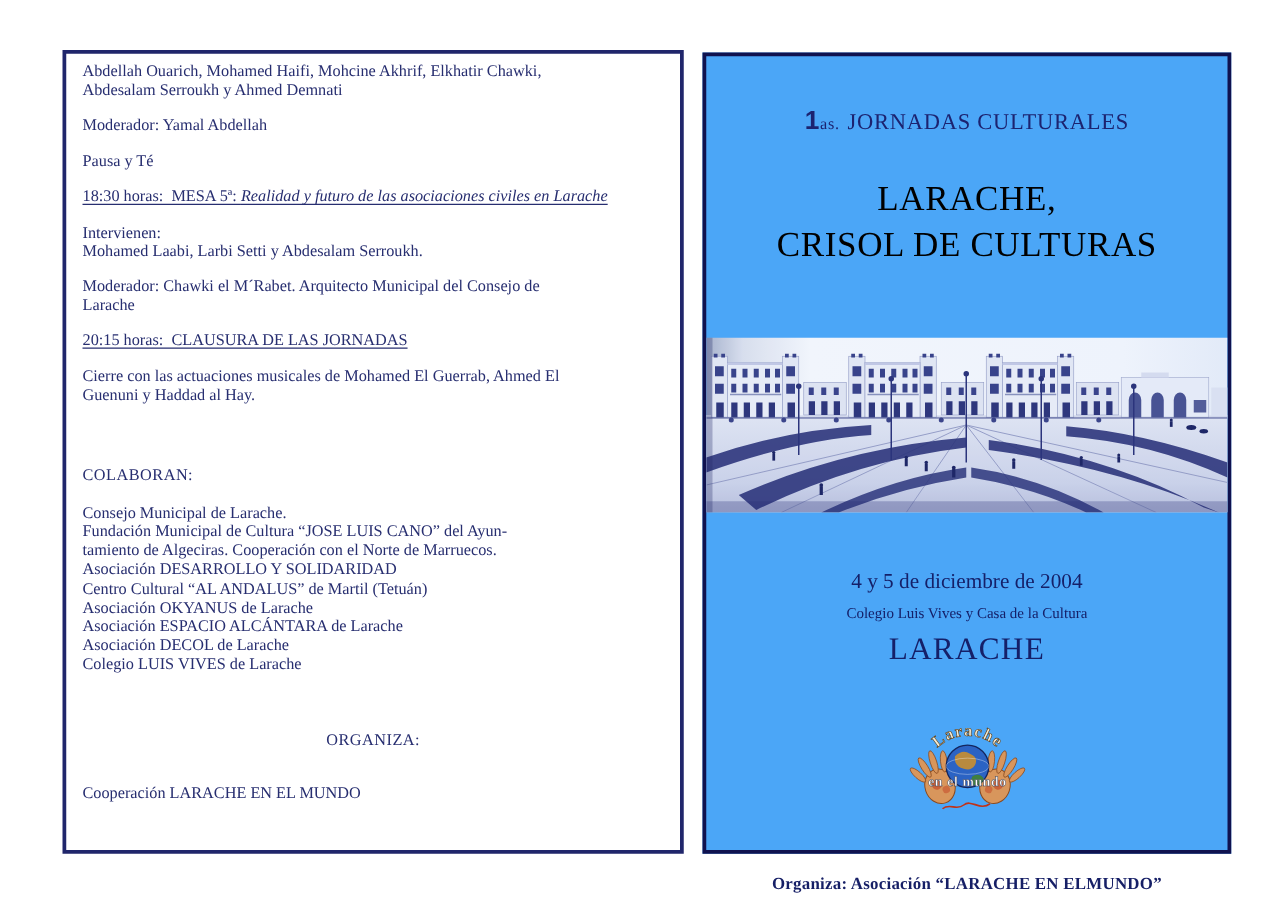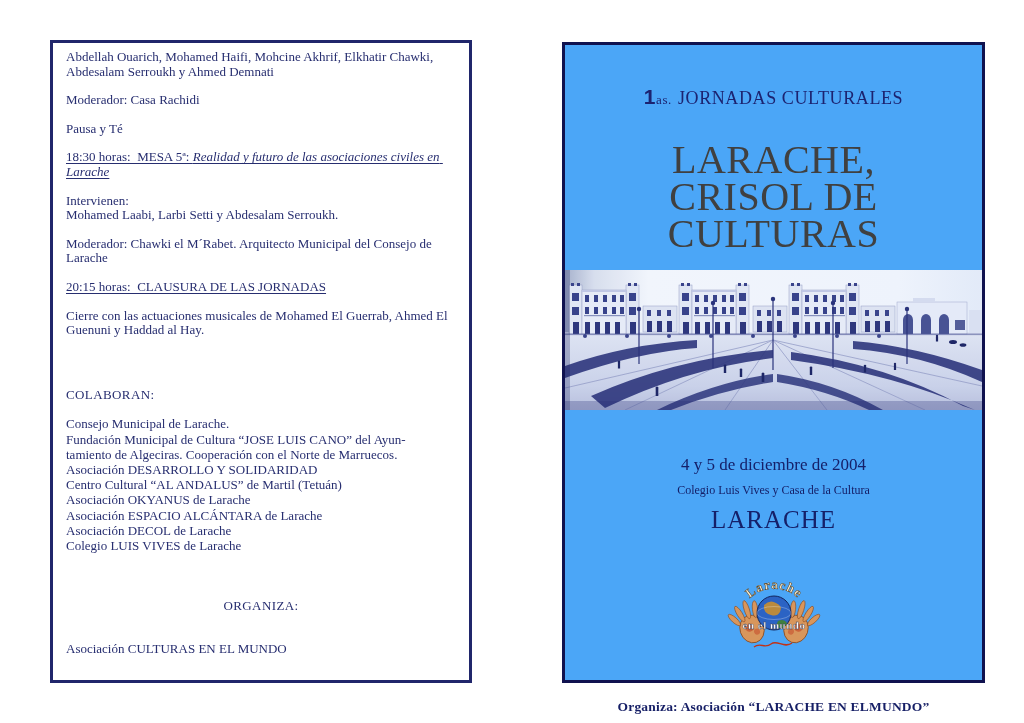--- a/index.html
+++ b/index.html
@@ -5,21 +5,21 @@
   * { margin:0; padding:0; box-sizing:border-box; }
   html,body { background:#ffffff; }
   #canvas {
     position:relative; width:1024px; height:723px;
     background:#ffffff; overflow:hidden;
     font-family:"Liberation Serif","DejaVu Serif",serif;
   }
 
   
   #left-page {
-    position:absolute; left:50px; top:40px; width:422px; height:643px;
+    position:absolute; left:50px; top:40px; width:497px; height:643px;
     border:3px solid #20266b; background:#ffffff;
     padding:7px 13px 12px 13px;
     color:#272e70; font-size:13px; line-height:14.6px;
   }
   #left-page p { white-space:pre-wrap; margin:0 0 14px 0; }
   .u-head { text-decoration:underline; text-underline-offset:2px; }
   .u-head em { font-style:italic; }
   .caps-head { letter-spacing:.4px; }
   .mt-colab { margin-top:50px !important; }
   .mt-organiza { margin-top:46px !important;text-align:center; }
@@ -31,61 +31,61 @@
     position:absolute; left:562px; top:42px; width:423px; height:641px;
     background:#4BA6F7; border:3px solid #10124f;
     color:#1b2270;
   }
   .rp-abs { position:absolute; left:0; right:0; text-align:center; }
   #kicker { top:40px; font-size:18px; letter-spacing:.6px; color:#1c2370; }
   #kicker .num { font-family:"Liberation Sans","DejaVu Sans",sans-serif; font-weight:bold; font-size:21px; }
   #kicker .ord { font-size:13px; }
   #kicker .rest { margin-left:6px; }
   #main-title {
-    top:96px; font-size:40px; line-height:37px; letter-spacing:.5px;
-    color:#404040; white-space:pre-wrap;
+    top:96px; font-size:28px; line-height:37px; letter-spacing:.5px;
+    color:#000000; white-space:pre-wrap;
   }
   #photo-strip { position:absolute; top:225px; left:0; width:417px; height:140px; display:block; }
   #date-block { top:408px; color:#152069; }
   #date-line  { font-size:17px; line-height:24px; }
   #venue-line { font-size:12px; line-height:26px; }
   #city-line  { font-size:25px; line-height:34px; letter-spacing:1px; }
   #logo-wrap { position:absolute; top:526px; left:50%; transform:translateX(-50%); width:132px; height:86px; }
   #organiza-line { top:606px; font-size:13.5px; font-weight:600; letter-spacing:.2px; color:#161f66;margin-top:48px; }
 </style>
 </head>
 <body>
 
 <div id="canvas">
 
   <div id="left-page">
     <p>Abdellah Ouarich, Mohamed Haifi, Mohcine Akhrif, Elkhatir Chawki,
 Abdesalam Serroukh y Ahmed Demnati</p>
-    <p>Moderador: Casa Rachidi</p>
+    <p>Moderador: Yamal Abdellah</p>
     <p>Pausa y Té</p>
     <p class="u-head"><span>18:30 horas:  MESA 5ª: </span><em>Realidad y futuro de las asociaciones civiles en Larache</em></p>
     <p>Intervienen:
 Mohamed Laabi, Larbi Setti y Abdesalam Serroukh.</p>
     <p>Moderador: Chawki el M´Rabet. Arquitecto Municipal del Consejo de
 Larache</p>
     <p class="u-head">20:15 horas:  CLAUSURA DE LAS JORNADAS</p>
     <p>Cierre con las actuaciones musicales de Mohamed El Guerrab, Ahmed El
 Guenuni y Haddad al Hay.</p>
     <p class="caps-head mt-colab">COLABORAN:</p>
     <p class="tight">Consejo Municipal de Larache.
 Fundación Municipal de Cultura “JOSE LUIS CANO” del Ayun-
 tamiento de Algeciras. Cooperación con el Norte de Marruecos.
 Asociación DESARROLLO Y SOLIDARIDAD
 Centro Cultural “AL ANDALUS” de Martil (Tetuán)
 Asociación OKYANUS de Larache
 Asociación ESPACIO ALCÁNTARA de Larache
 Asociación DECOL de Larache
 Colegio LUIS VIVES de Larache</p>
     <p class="caps-head mt-organiza">ORGANIZA:</p>
-    <p class="mt-organizer">Asociación CULTURAS EN EL MUNDO</p>
+    <p class="mt-organizer">Cooperación LARACHE EN EL MUNDO</p>
   </div>
 
   <div id="right-page">
 
     <div id="kicker" class="rp-abs"><span class="num">1</span><span class="ord">as.</span><span class="rest">JORNADAS CULTURALES</span></div>
 
     <div id="main-title" class="rp-abs">LARACHE,
 CRISOL DE CULTURAS</div>
 
     <svg id="photo-strip" viewBox="0 0 417 140" preserveAspectRatio="none" aria-hidden="true">

